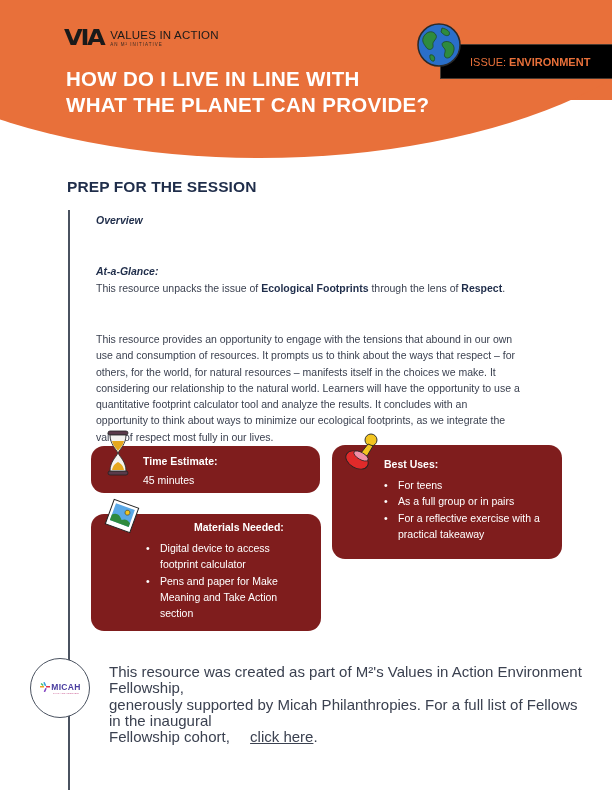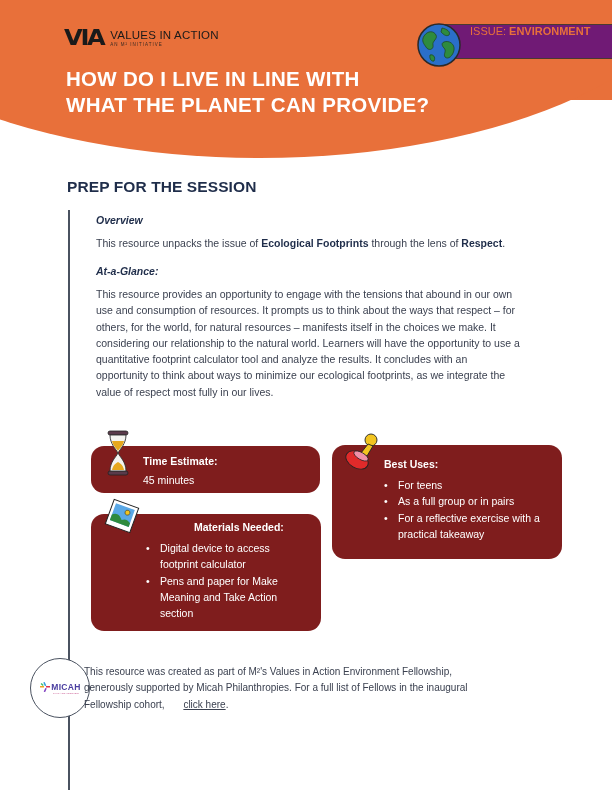--- a/index.html
+++ b/index.html
@@ -12,55 +12,55 @@
   }
   .header-fill { position: absolute; left: 0; top: 0; width: 612px; height: 100px; background: #e8703a; }
 
   .logo { position: absolute; left: 64px; top: 29px; display: flex; align-items: flex-start; }
   .logo-mark { font-family: "DejaVu Sans", sans-serif; font-weight: 900; font-size: 21px; letter-spacing: -2px; color: #1a1a1a; line-height: 18px; transform: scaleX(1.15); transform-origin: left; }
   .logo-text { margin-left: 12px; display: flex; flex-direction: column; }
   .logo-title { font-size: 11.5px; color: #1a1a1a; letter-spacing: 0.2px; line-height: 12px; }
   .logo-sub { font-size: 4.5px; color: #3a2a22; letter-spacing: 1px; line-height: 7px; }
 
   .issue-tag {
-    position: absolute; left: 440px; top: 24px; width: 172px; height: 35px;
-    background: #701a75; border-top: 1.5px solid #4a3a30; border-bottom: 1.5px solid #4a3a30; border-left: 1.5px solid #4a3a30;
-    display: flex; align-items: flex-start; padding-left: 29px; font-size: 11px; color: #e8703a;
+    position: absolute; left: 440px; top: 44px; width: 172px; height: 35px;
+    background: #000000; border-top: 1.5px solid #4a3a30; border-bottom: 1.5px solid #4a3a30; border-left: 1.5px solid #4a3a30;
+    display: flex; align-items: center; padding-left: 29px; font-size: 11px; color: #e8703a;
   }
   .issue-tag .lbl { font-weight: normal; margin-right: 3px; }
   .issue-tag .val { font-weight: bold; }
   .globe { position: absolute; left: 416px; top: 22px; width: 46px; height: 46px; }
 
   .title {
     position: absolute; left: 66px; top: 66px; width: 420px;
     color: #ffffff; font-weight: bold; font-size: 20.5px; line-height: 26px; letter-spacing: 0.3px;
   }
 
   .section-title { position: absolute; left: 67px; top: 178px; font-size: 15.5px; font-weight: bold; color: #1f2d4a; letter-spacing: 0.1px; }
   .vline { position: absolute; left: 68px; top: 210px; width: 1.5px; height: 580px; background: #4a5260; }
 
   .sub-head { position: absolute; left: 96px; font-size: 10.5px; font-weight: bold; font-style: italic; color: #1f2d4a; }
-  .para { position: absolute; left: 96px; font-size: 10.5px; line-height: 16.3px; color: #3b4150; }
+  .para { position: absolute; left: 96px; font-size: 10.5px; line-height: 16.3px; color: #3b4150; margin-top: 45px; }
   .para b { color: #1f2d4a; }
 
   .card { position: absolute; background: #7f1d1d; border-radius: 13px; color: #ffffff; }
   .card-title { font-size: 10.5px; font-weight: bold; }
   .card-text { font-size: 10.5px; }
   .card ul { list-style: none; }
   .card li { position: relative; padding-left: 16px; font-size: 10.5px; line-height: 16.3px; }
   .card li::before { content: "•"; position: absolute; left: 2px; top: 0; }
 
   .micah-circle {
     position: absolute; left: 30px; top: 658px; width: 60px; height: 60px;
     border: 1.5px solid #4a5260; border-radius: 50%; background: #ffffff;
     display: flex; align-items: center; justify-content: center; flex-direction: column;
   }
   .micah-word { font-size: 8.5px; font-weight: bold; color: #4a3ea0; letter-spacing: 0.3px; display: flex; align-items: flex-start; }
   .micah-sub { font-size: 2.5px; color: #c04080; letter-spacing: 0.3px; margin-left: 12px; }
-  .footer-text { position: absolute; left: 84px; top: 664px; width: 480px; font-size: 10px; line-height: 16.3px; color: #3b4150; }
+  .footer-text { position: absolute; left: 109px; top: 664px; width: 480px; font-size: 15px; line-height: 16.3px; color: #3b4150; }
   .footer-text a { color: #3b4150; text-decoration: underline; padding-left: 16px; }
 </style>
 </head>
 <body>
 
 <div class="header-fill"></div>
 <div class="header-bg"></div>
 
 <div class="logo">
   <span class="logo-mark">VIA</span>

